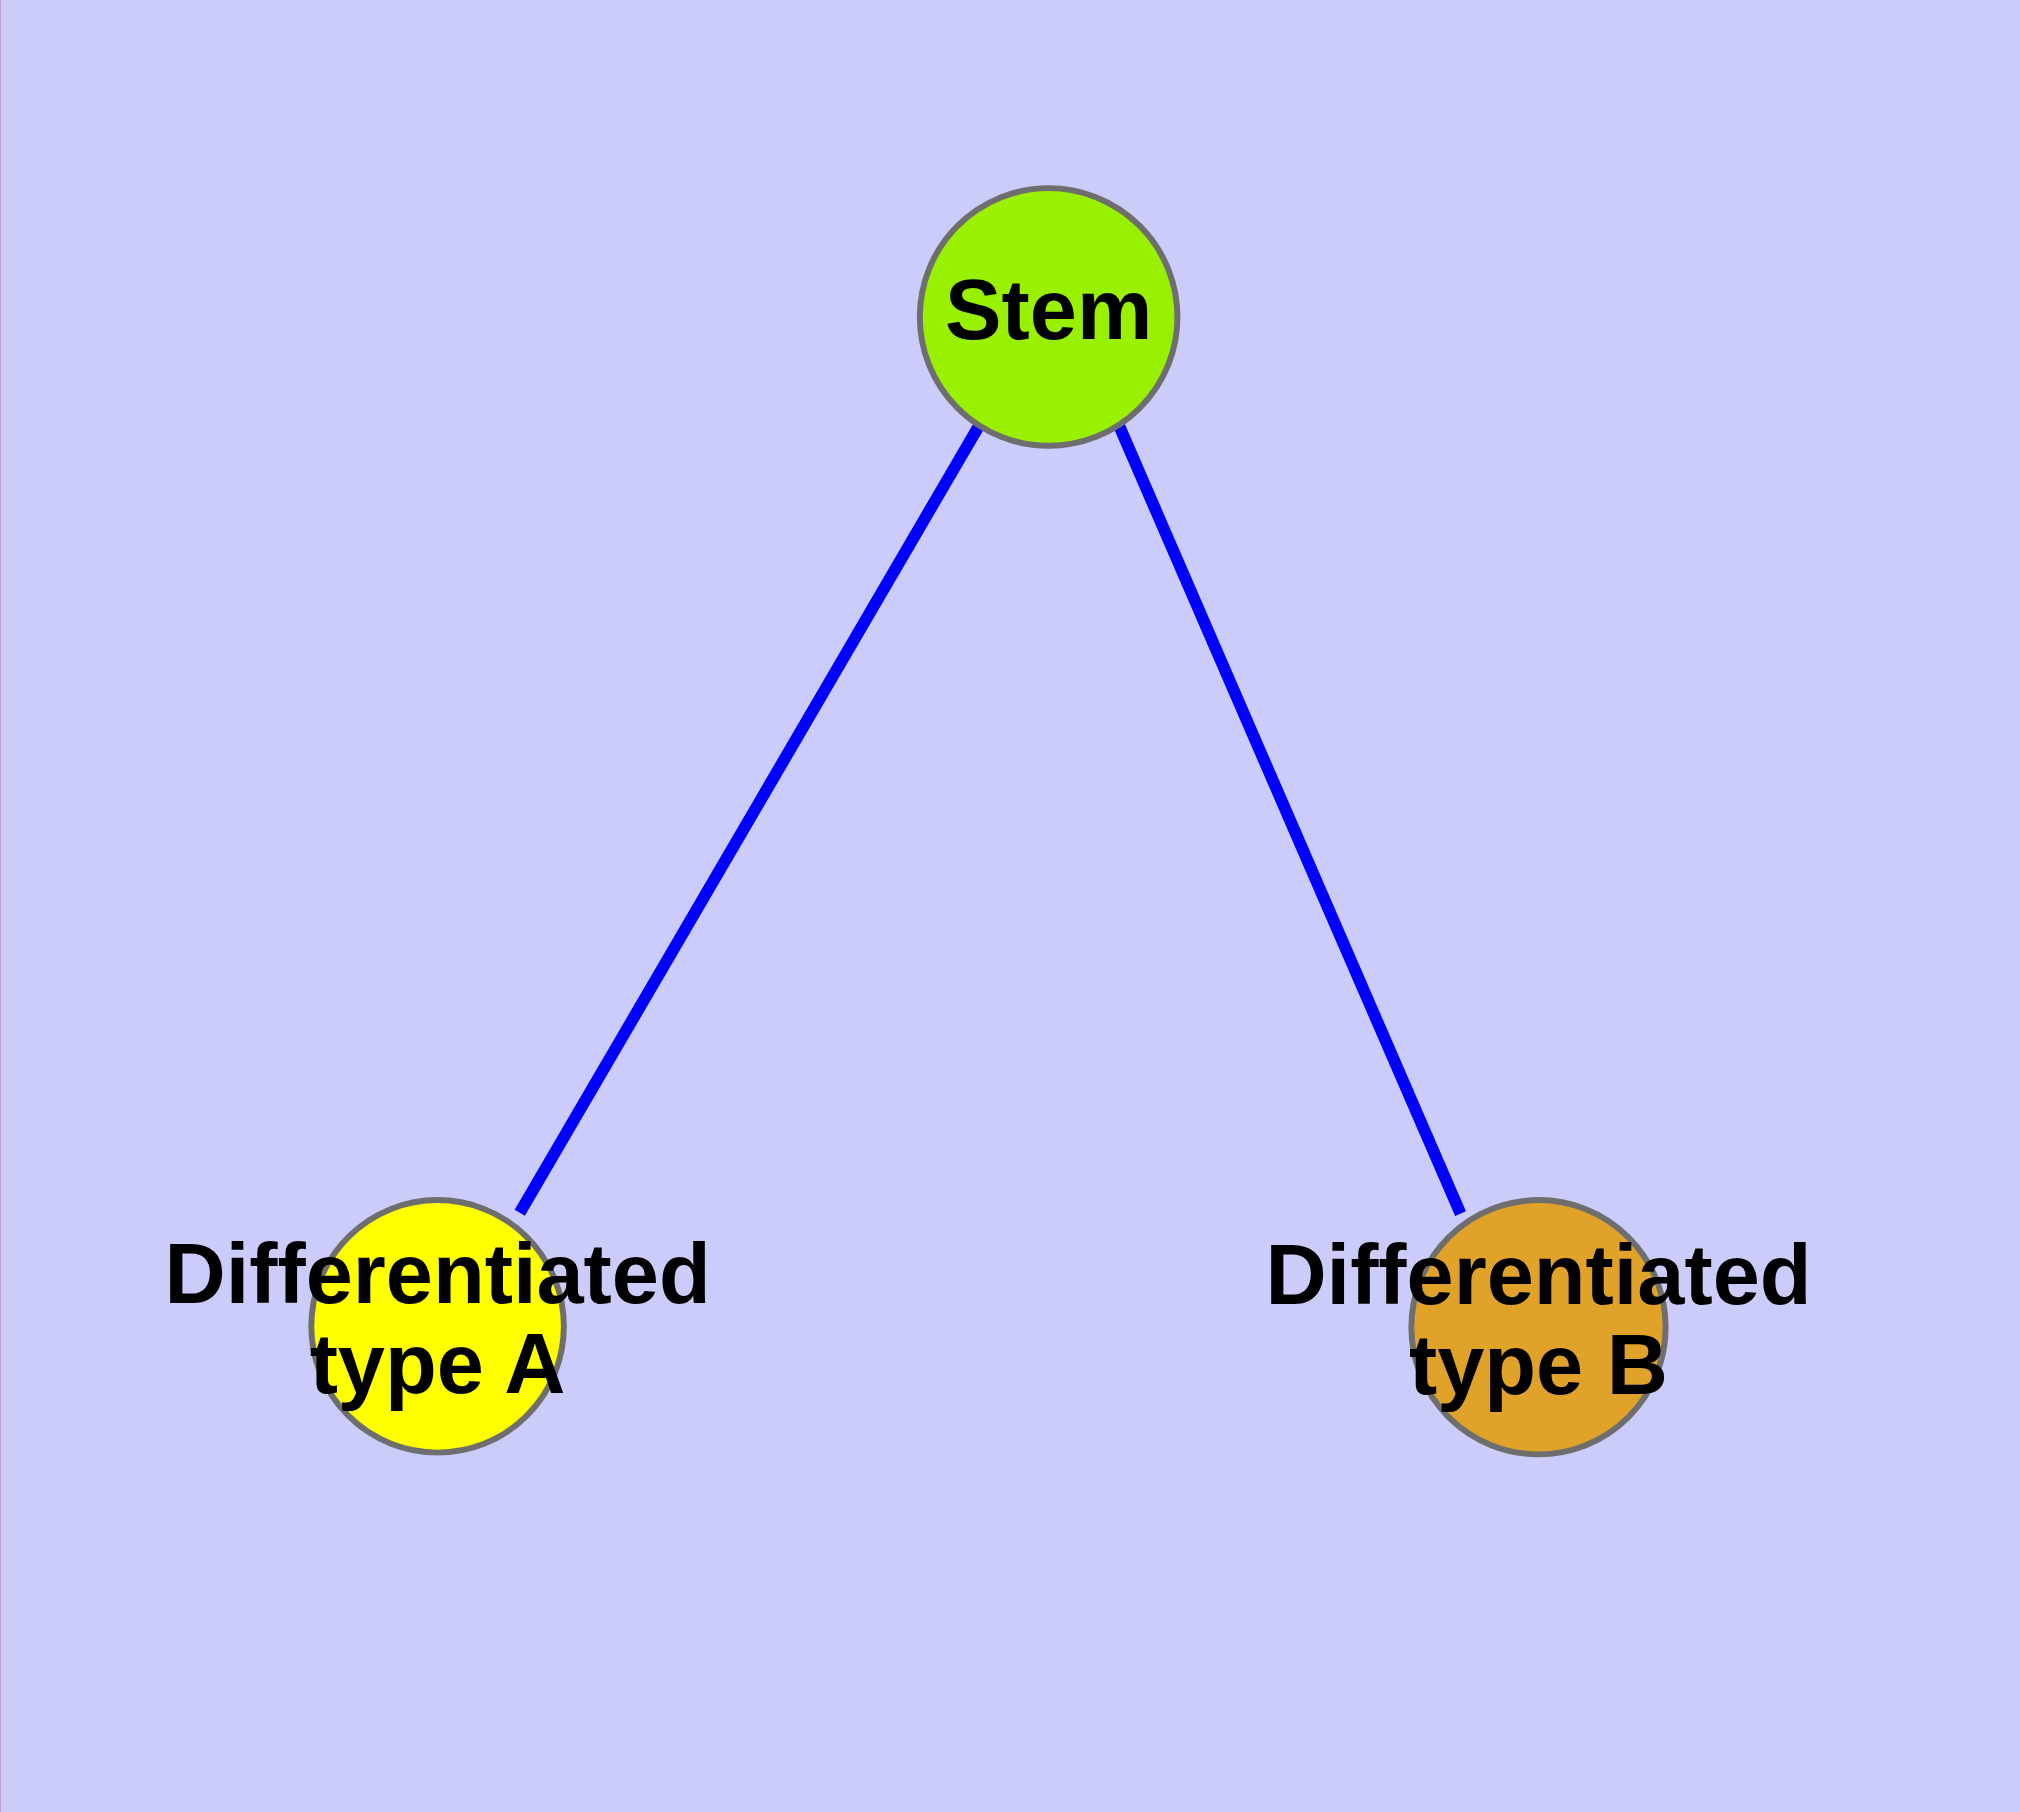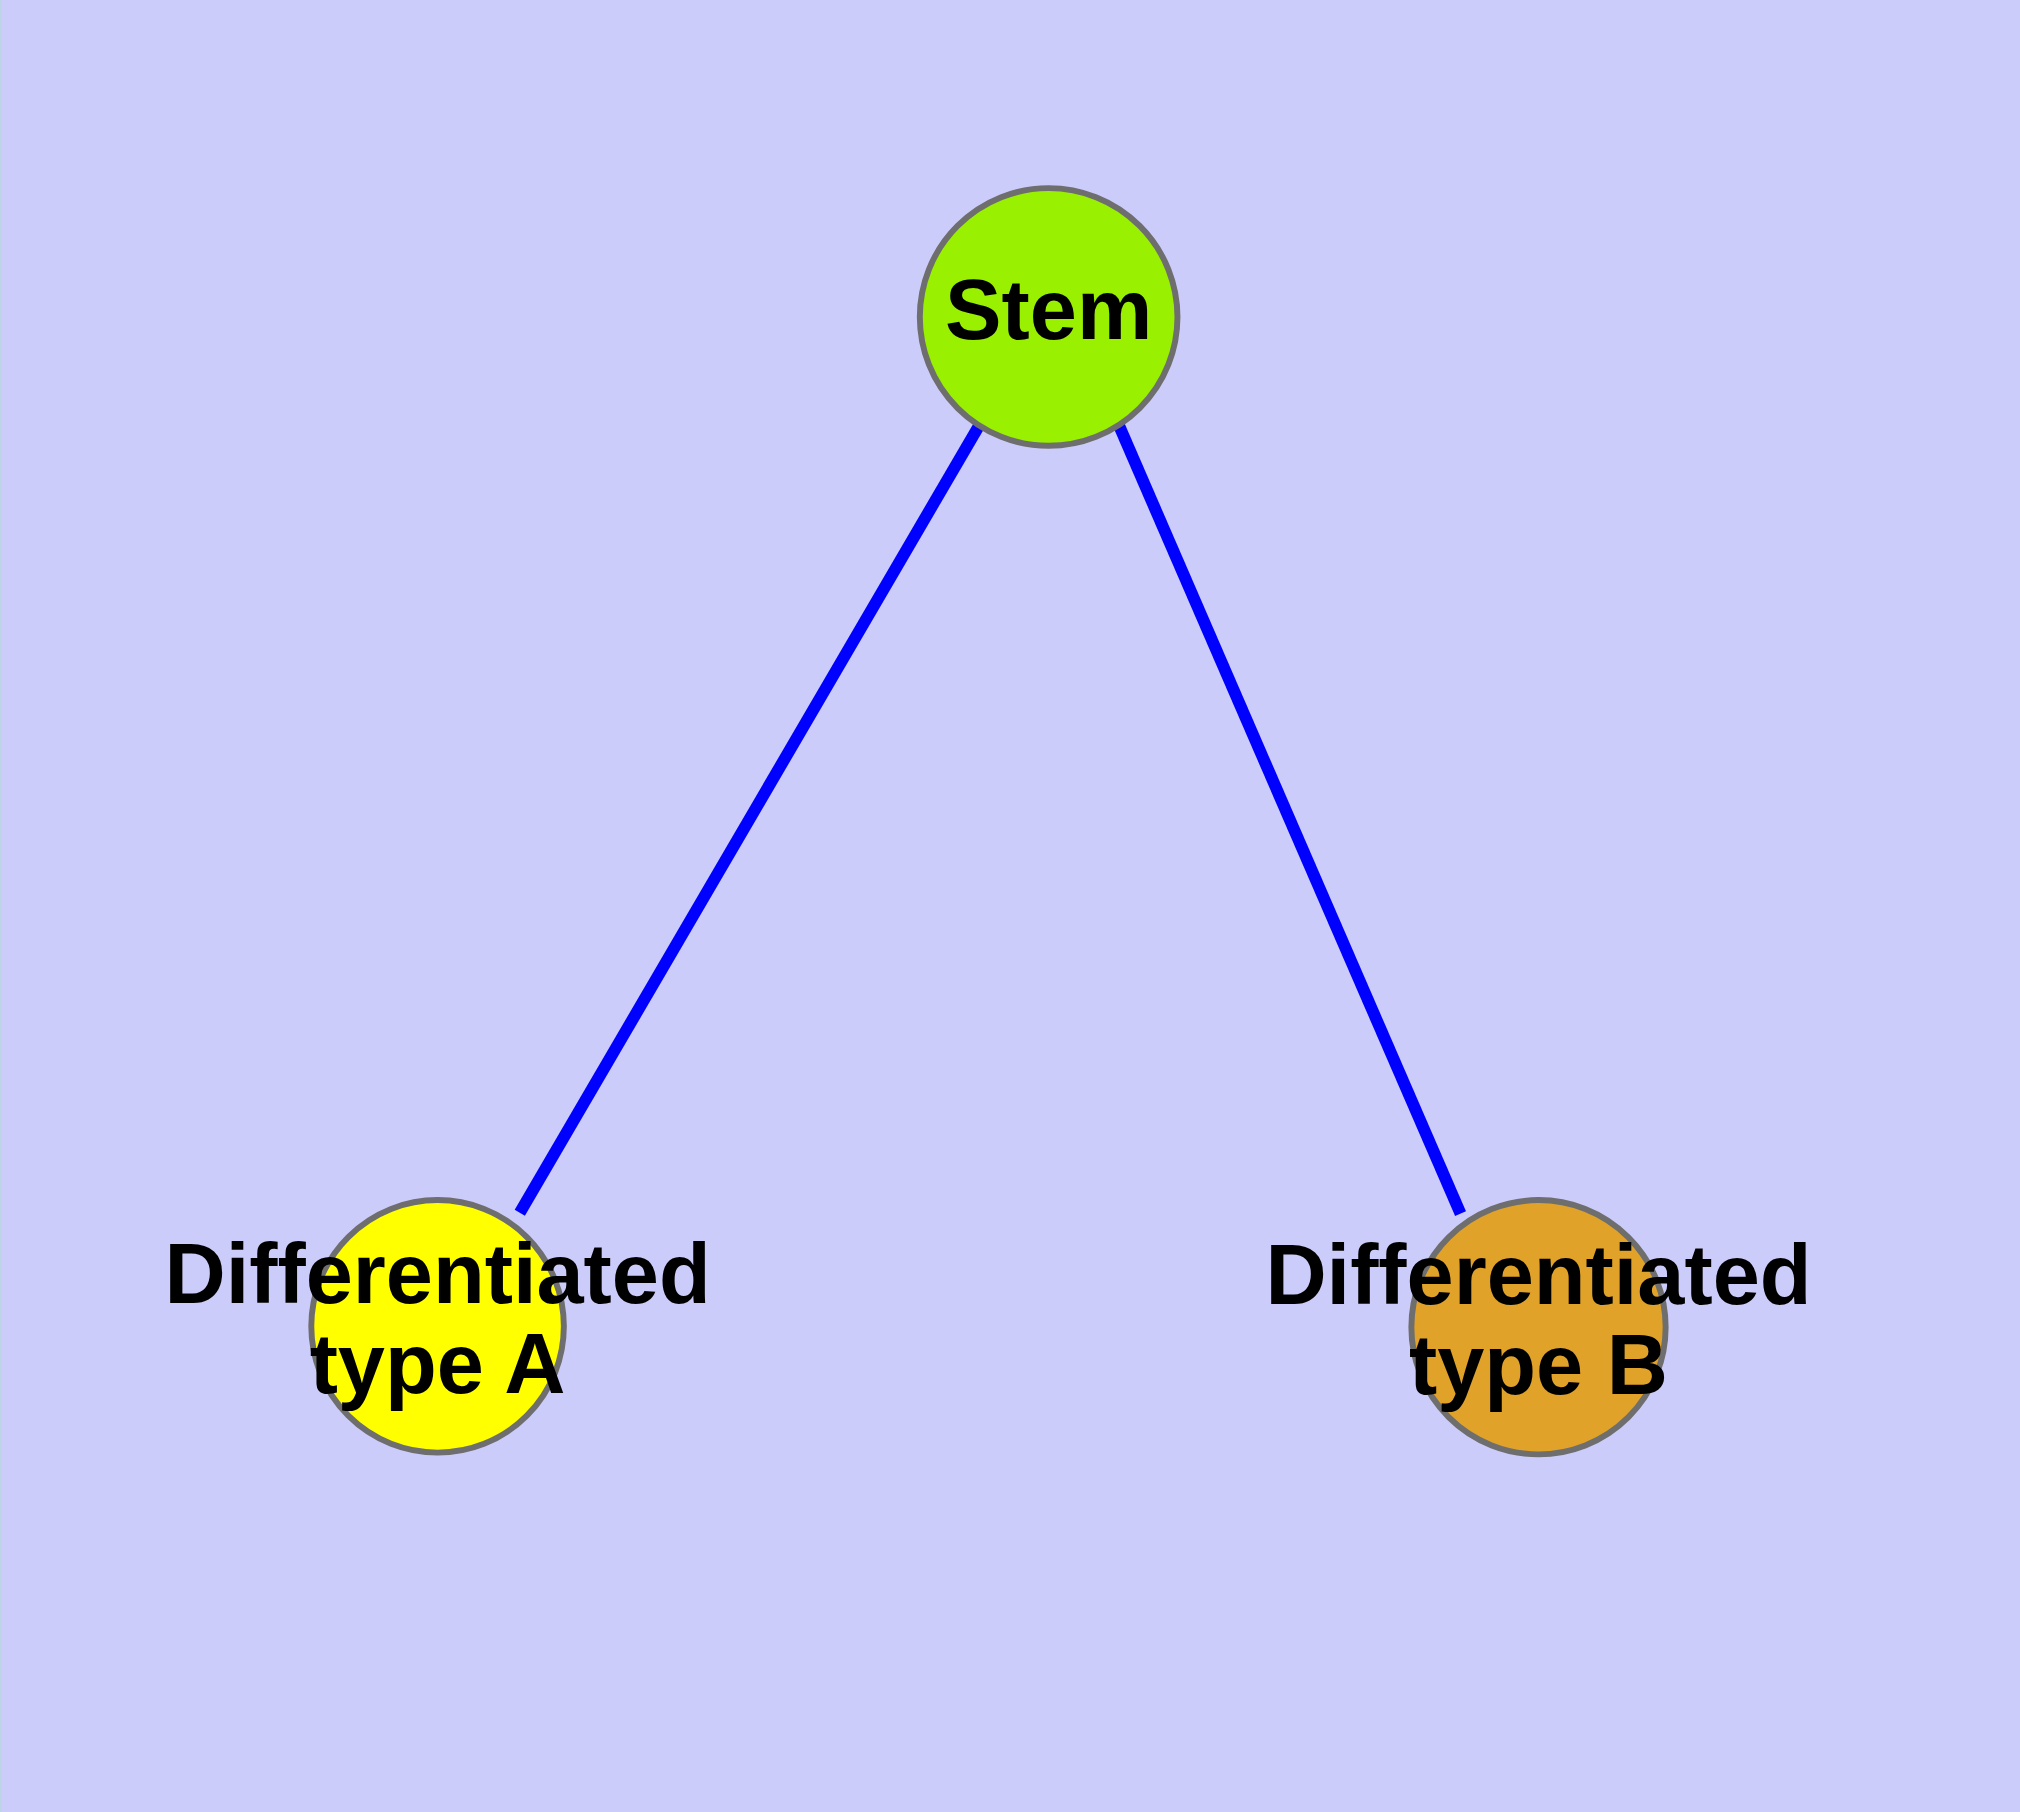--- a/index.html
+++ b/index.html
@@ -29,21 +29,21 @@
     font-weight: bold;
     fill: #000000;
     text-anchor: middle;
     dominant-baseline: middle;
     white-space: pre;
   }
 </style>
 </head>
 <body>
 
-<div id="canvas" style="width: 2021px; height: 1812px; background: #86efac;">
+<div id="canvas" style="width: 2021px; height: 1812px; background: #be185d;">
   <svg id="graph-svg" viewBox="0 0 2384 2138" xmlns="http://www.w3.org/2000/svg" style="width: 2021px; height: 1812px;">
     <rect id="bg-rect" x="0" y="0" width="2384" height="2138" fill="#ccccfa"></rect>
     <g id="edges-layer">
         <line x1="1155" y1="502" x2="613" y2="1431" stroke="#0000ff" stroke-width="14" stroke-linecap="butt"></line>
         <line x1="1320" y1="502" x2="1723" y2="1432" stroke="#0000ff" stroke-width="14" stroke-linecap="butt"></line>
       </g>
     <g id="nodes-layer">
         <circle cx="1237" cy="374" r="152" fill="#99f000" stroke="#6e6e6e" stroke-width="7"></circle>
         <circle cx="516" cy="1565" r="149" fill="#ffff00" stroke="#6e6e6e" stroke-width="7"></circle>
         <circle cx="1815" cy="1566" r="150" fill="#e0a229" stroke="#6e6e6e" stroke-width="7"></circle>

